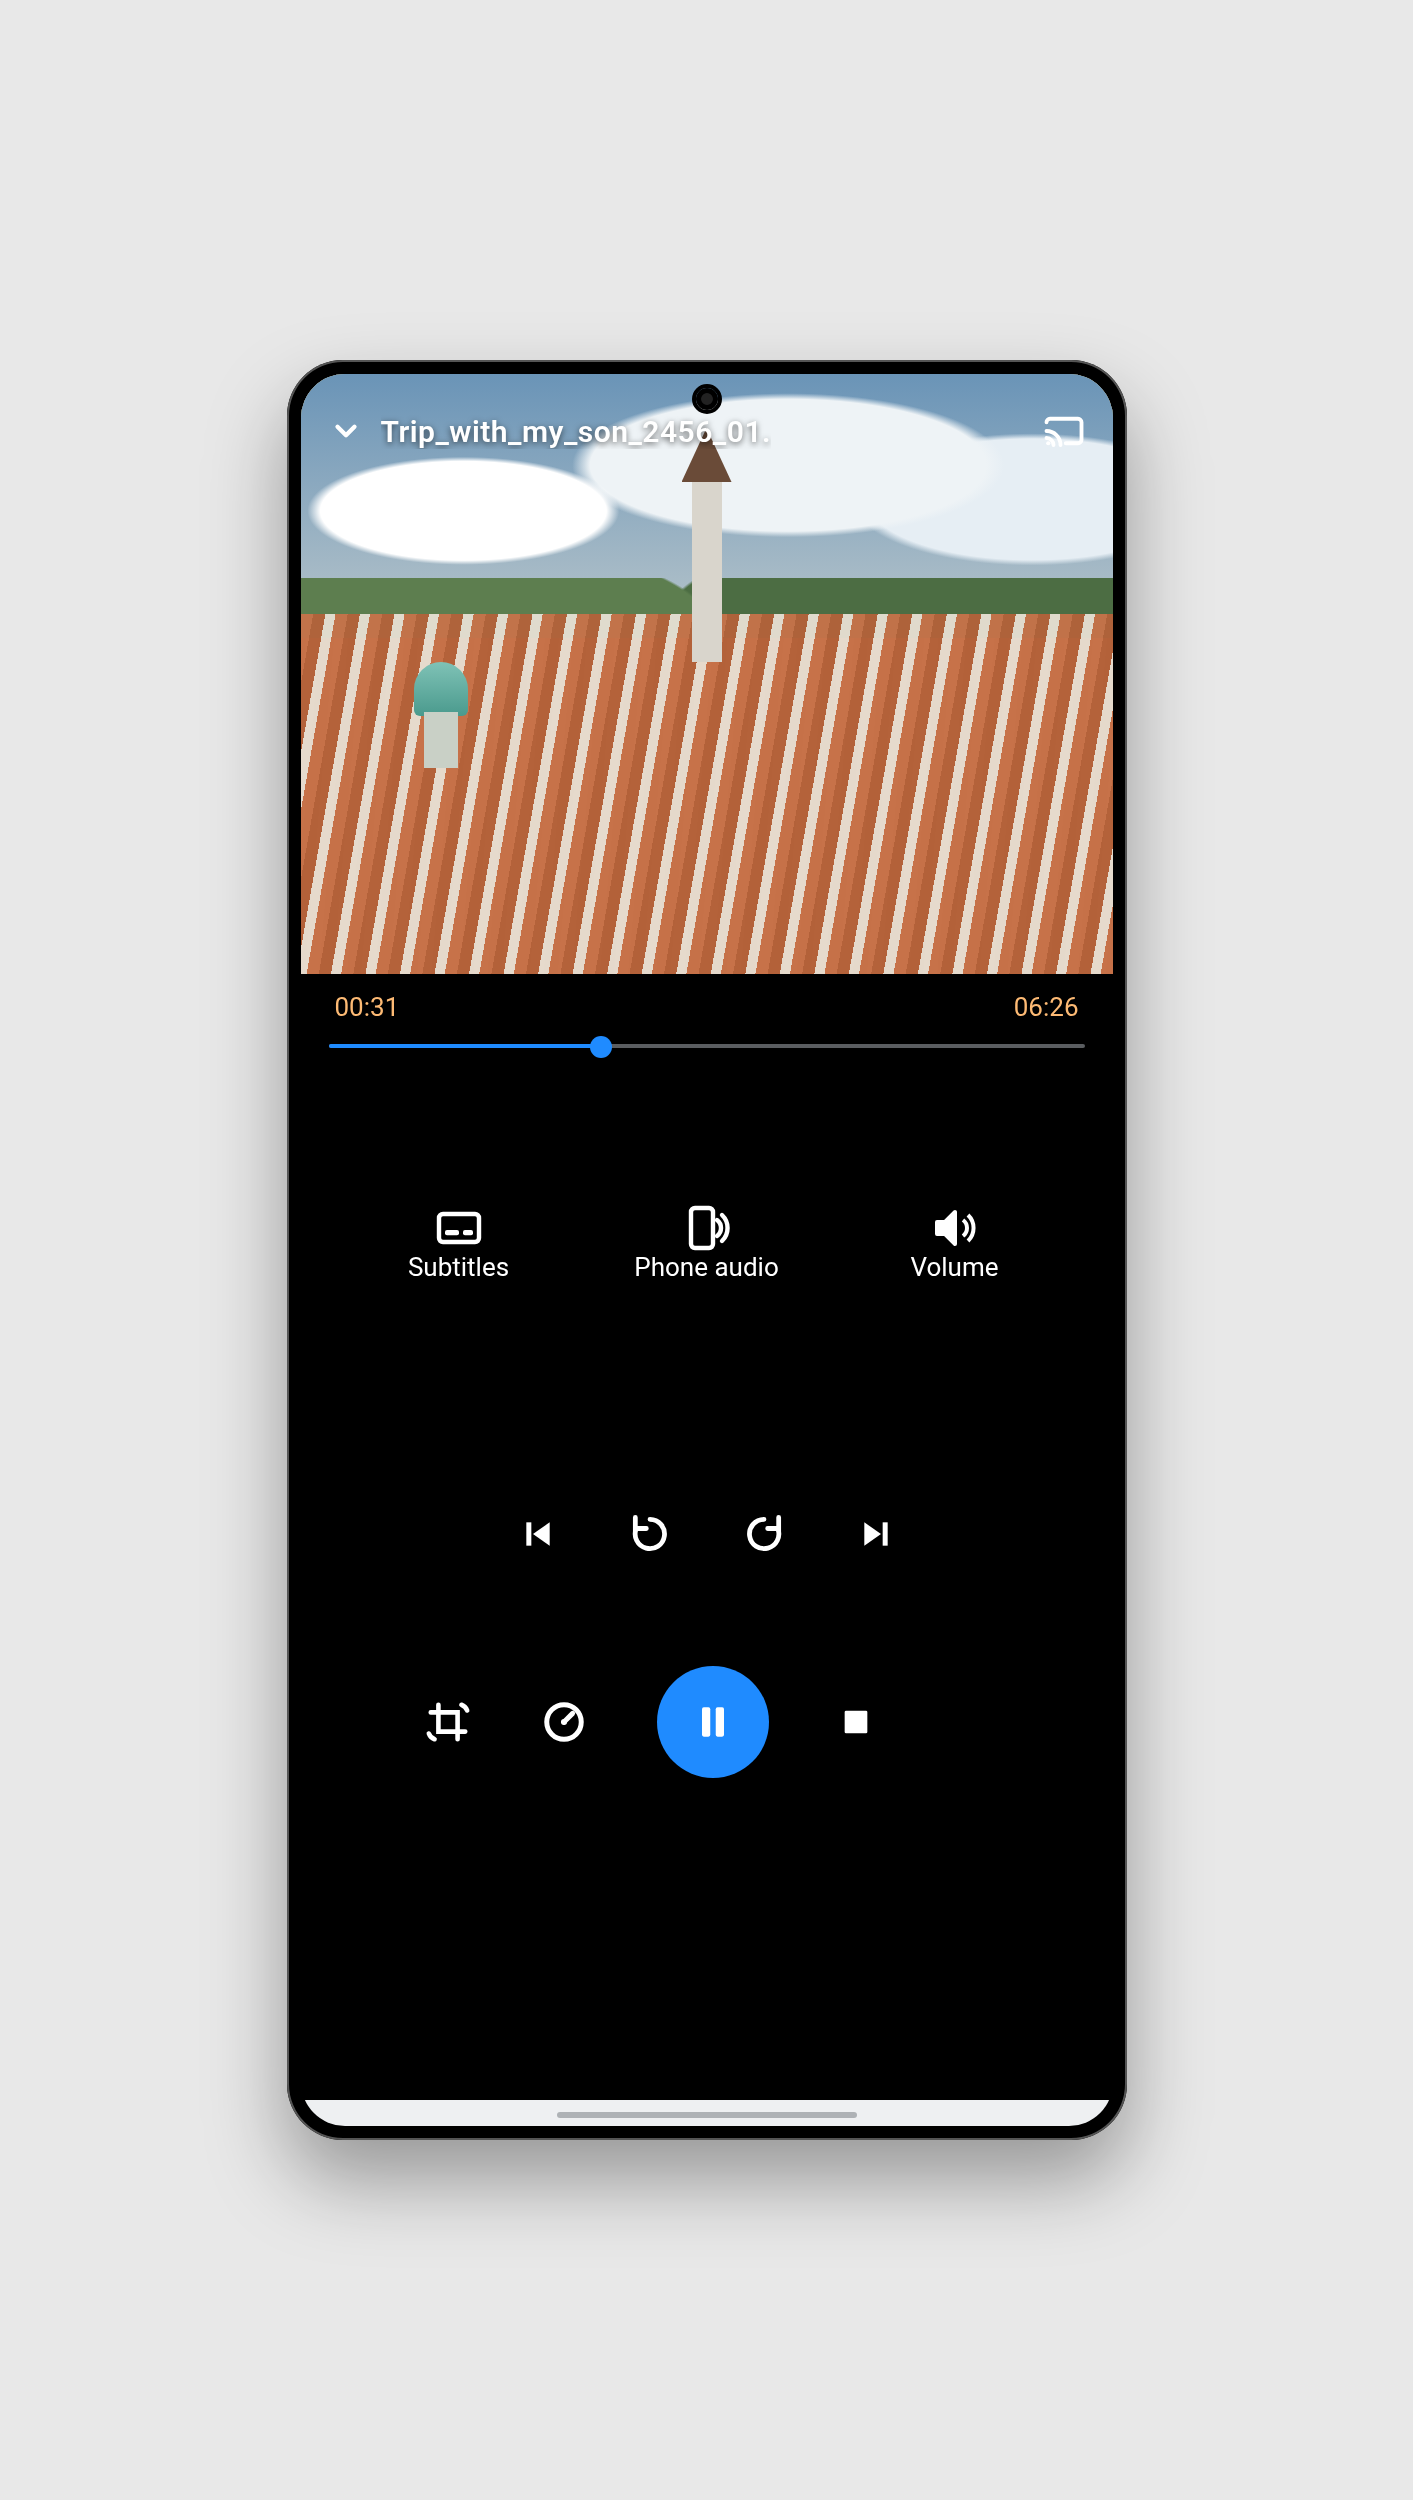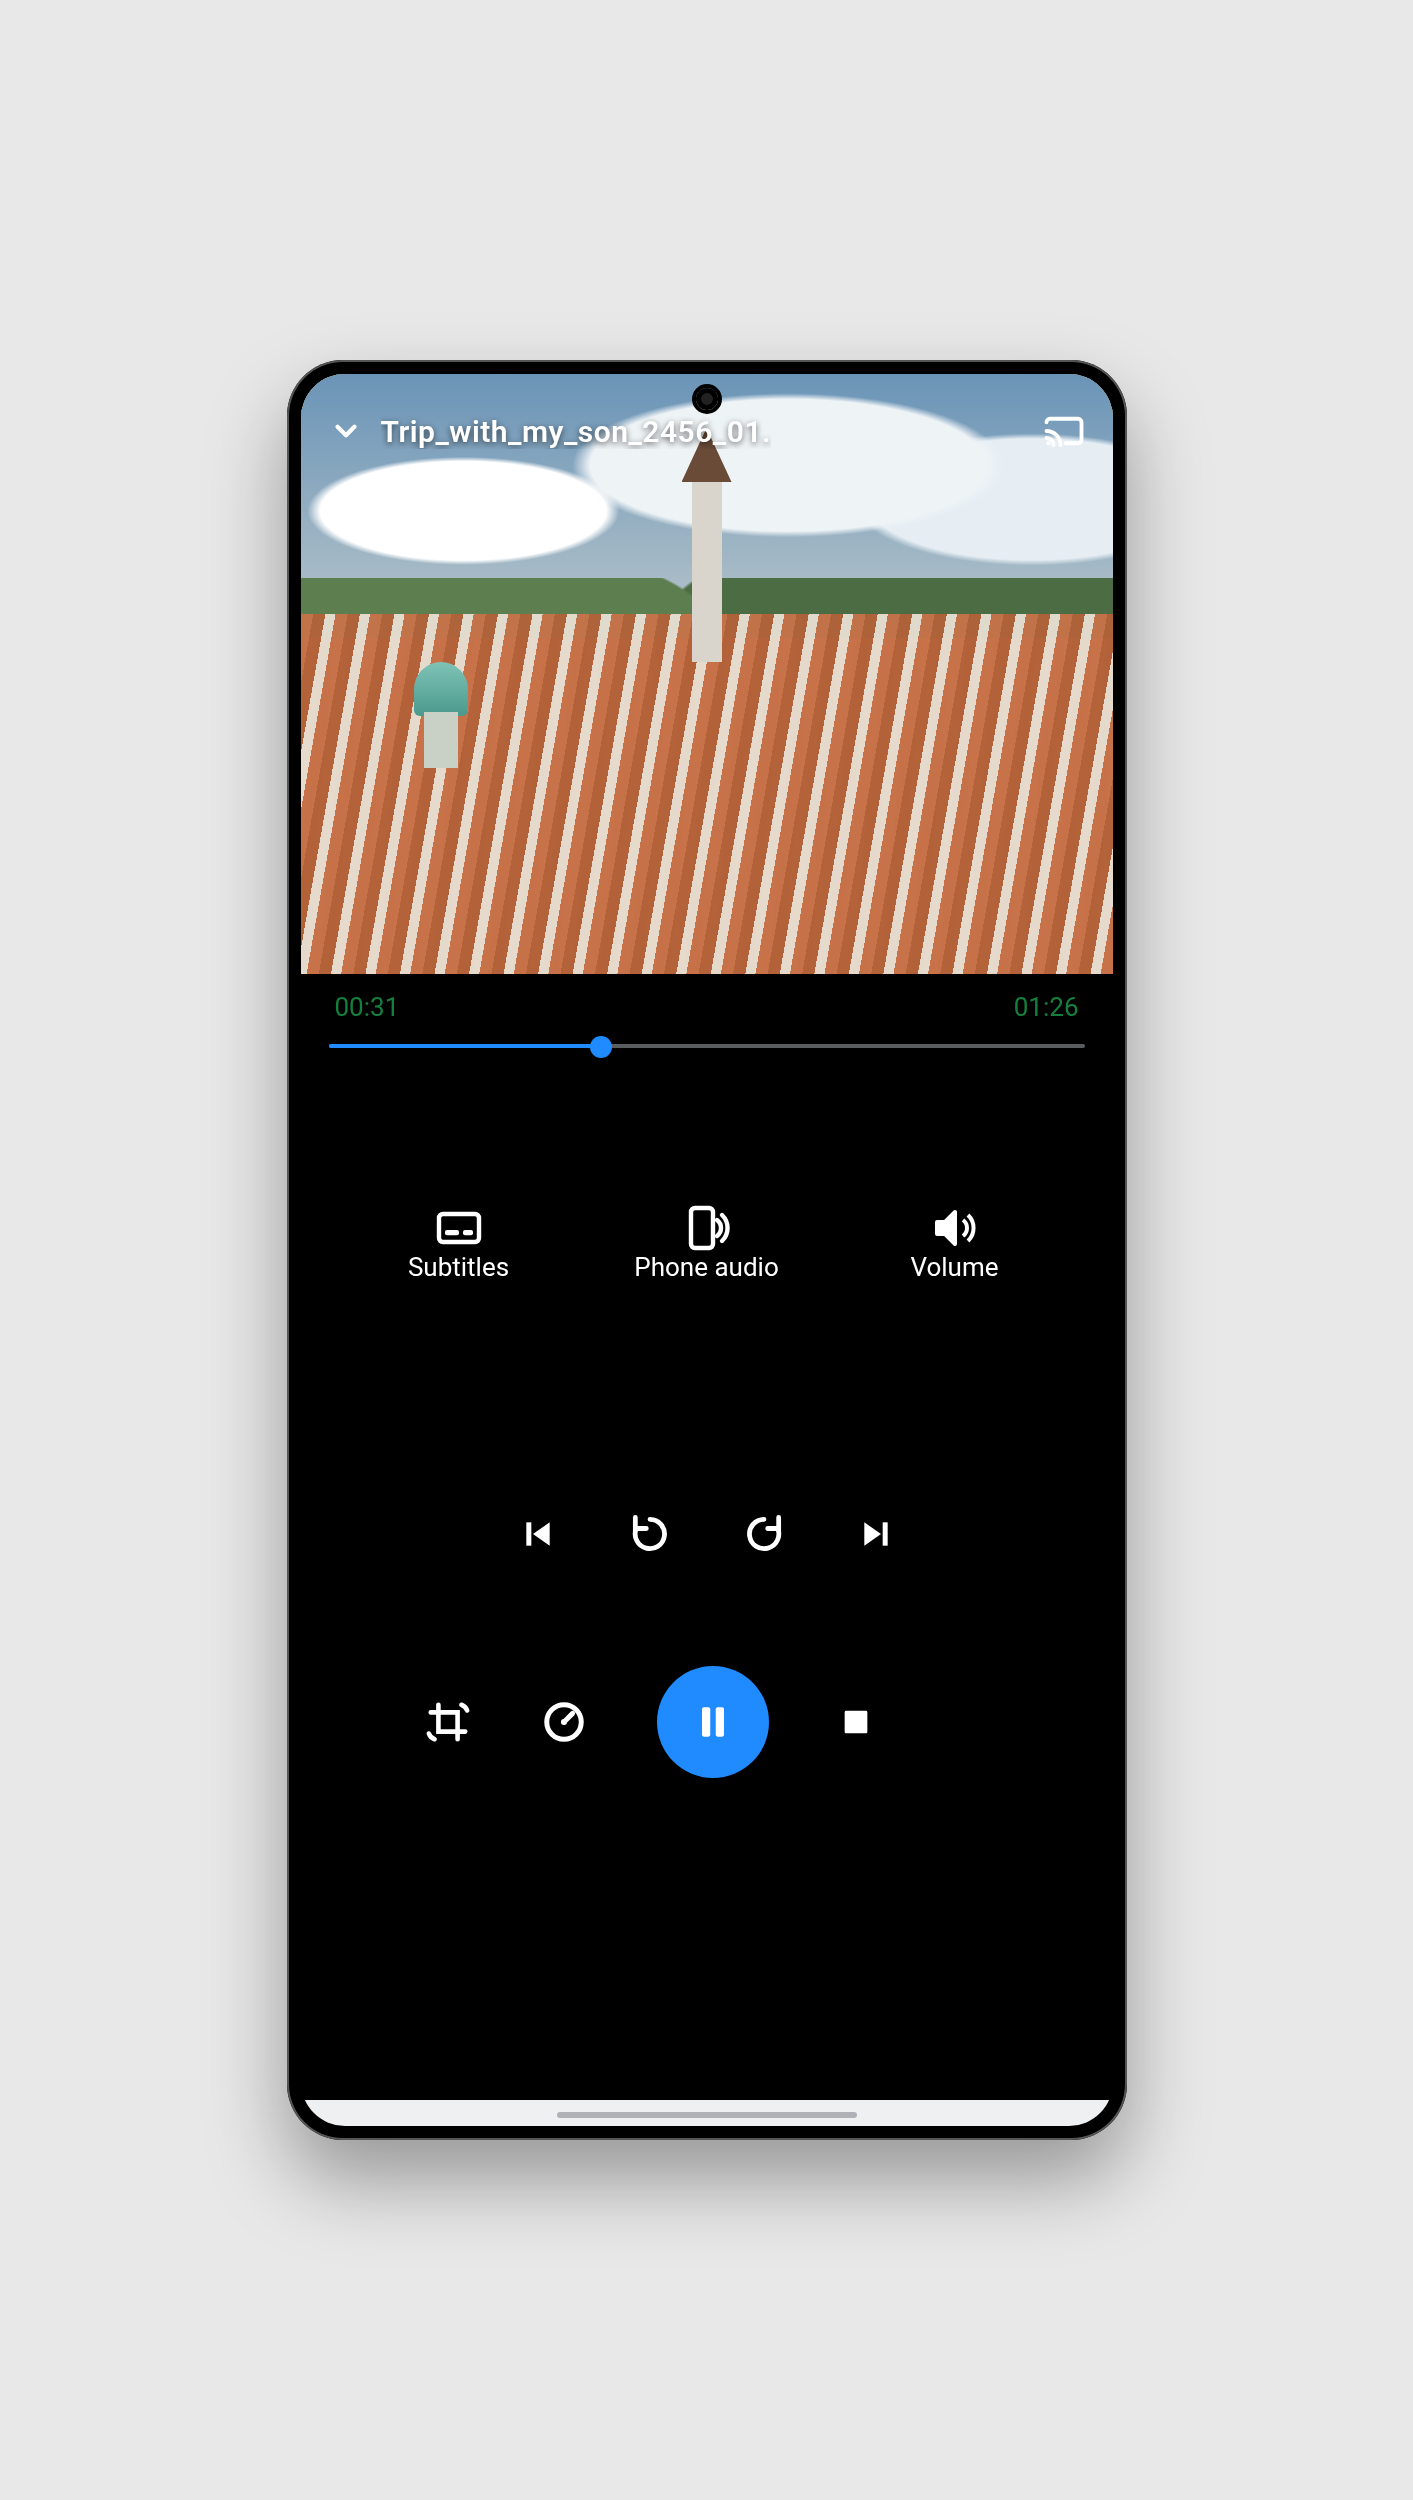--- a/index.html
+++ b/index.html
@@ -62,21 +62,21 @@
     z-index:4;color:#fff;
   }
   .topbar .title{font-size:30px;font-weight:600;letter-spacing:.5px;
     text-shadow:0 2px 6px rgba(0,0,0,.6);white-space:nowrap;overflow:hidden;text-overflow:ellipsis;
     max-width:560px;}
   .icon-btn{display:flex;align-items:center;justify-content:center;color:#fff;}
   .icon-btn svg{display:block;}
   
   .panel{position:absolute;top:600px;left:0;right:0;bottom:0;background:#000;color:#fff;
     display:flex;flex-direction:column;padding:18px 28px 34px;box-sizing:border-box;}
-  .times{display:flex;justify-content:space-between;font-size:26px;color:#15803d;padding:0 6px;}
+  .times{display:flex;justify-content:space-between;font-size:26px;color:#fdba74;padding:0 6px;}
   .seek{position:relative;height:36px;margin-top:6px;}
   .track{position:absolute;top:16px;left:0;right:0;height:4px;background:#5a5d60;border-radius:2px;}
   .track-fill{position:absolute;top:16px;left:0;height:4px;background:#1f8bff;border-radius:2px;}
   .thumb{position:absolute;top:8px;width:22px;height:22px;border-radius:50%;background:#1f8bff;transform:translateX(-50%);} 
   .options{display:flex;justify-content:space-around;margin-top:140px;padding:0 6px;}
   .opt{display:flex;flex-direction:column;align-items:center;width:160px;}
   .opt span{font-size:26px;color:#fff;}
   .mid-row{display:flex;justify-content:center;gap:70px;margin-top:230px;}
   .bot-row{display:flex;justify-content:center;align-items:center;gap:70px;margin-top:110px;}
   .big-play{width:112px;height:112px;border-radius:50%;background:#1f8bff;display:flex;align-items:center;justify-content:center;}
@@ -113,21 +113,21 @@
               <path d="M2 16 a4 4 0 0 1 4 4"></path>
               <circle cx="3" cy="19" r="1.2" fill="#fff" stroke="none"></circle>
             </svg>
           </div>
         </div>
       </div>
 
       <div class="panel">
         <div class="times">
           <span>00:31</span>
-          <span>01:26</span>
+          <span>06:26</span>
         </div>
         <div class="seek">
           <div class="track"></div>
           <div class="track-fill" style="width: 36%;"></div>
           <div class="thumb" style="left: 36%;"></div>
         </div>
 
         <div class="options">
           <div class="opt">
             <svg width="48" height="48" viewBox="0 0 24 24" fill="#fff">

